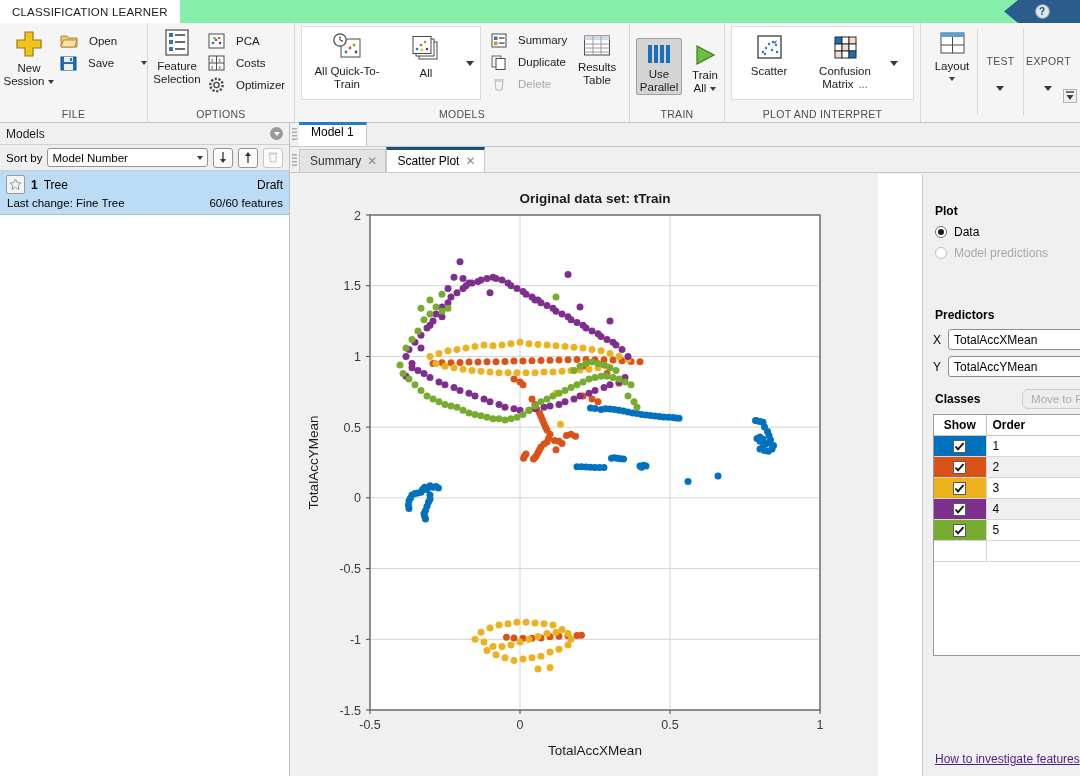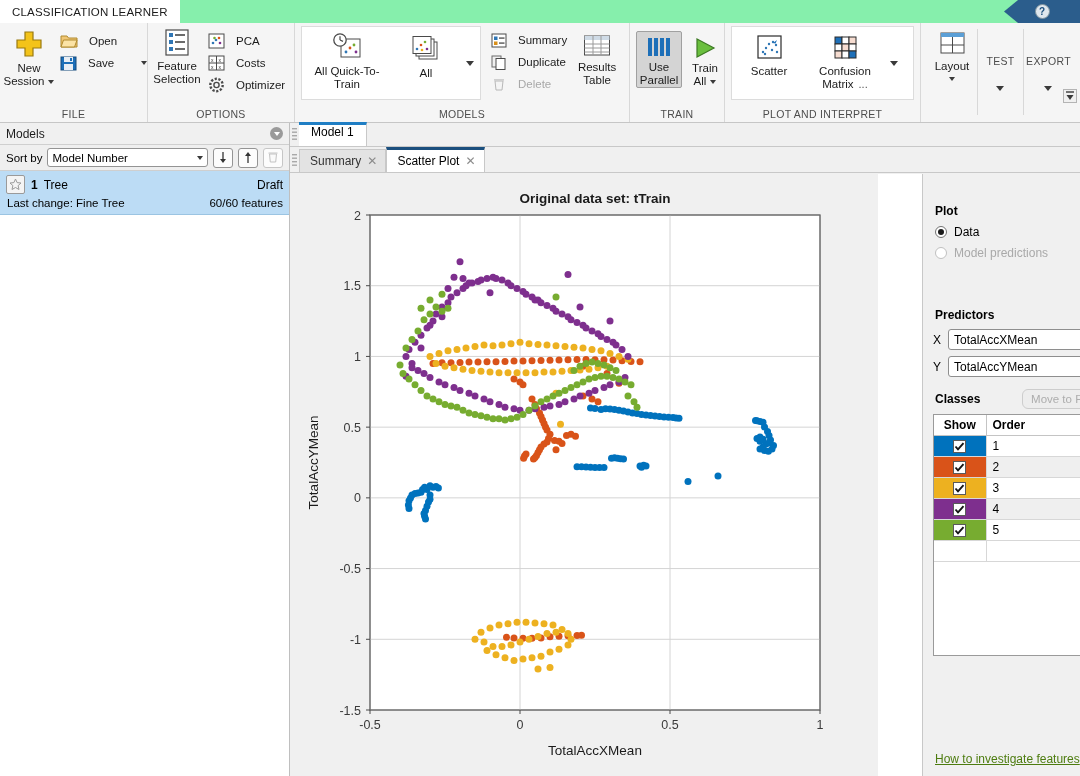--- a/index.html
+++ b/index.html
@@ -248,21 +248,21 @@
   }
   .ctable td.swatch { width: 52px; text-align: center; padding: 0; }
   .cb {
     width: 13px; height: 13px; background: #fff; border: 1px solid #5a5a5a;
     display: inline-flex; align-items: center; justify-content: center;
     vertical-align: middle;
   }
   .cb svg { display: block; }
   .howto {
     position: absolute; left: 12px; bottom: 10px;
-    color: #4d7c0f; text-decoration: underline; font-size: 12px;
+    color: #4c1d95; text-decoration: underline; font-size: 12px;
   }
 </style>
 </head>
 <body>
 
 <div class="app">
 
   <div class="titlebar">
     <div class="tab-app">
       <span>CLASSIFICATION LEARNER</span>
@@ -457,21 +457,21 @@
             </svg>
           </span>
           <span>Results</span>
           <span>Table</span>
         </div>
       </div>
       <div class="rgroup-label">MODELS</div>
     </div>
 
     <div class="rgroup" style="width:95px">
-      <div class="rgroup-body" style="padding-top:8px;">
+      <div class="rgroup-body" style="padding-top:15px;">
         <div class="bigbtn pressed" style="width:44px;padding-top:4px;border-radius:2px;">
           <span class="ic">
             <svg width="28" height="22" viewBox="0 0 28 22">
               <rect x="3" y="2" width="4" height="18" fill="#1d6fb8"></rect>
               <rect x="9" y="2" width="4" height="18" fill="#1d6fb8"></rect>
               <rect x="15" y="2" width="4" height="18" fill="#1d6fb8"></rect>
               <rect x="21" y="2" width="4" height="18" fill="#1d6fb8"></rect>
             </svg>
           </span>
           <span>Use</span>

